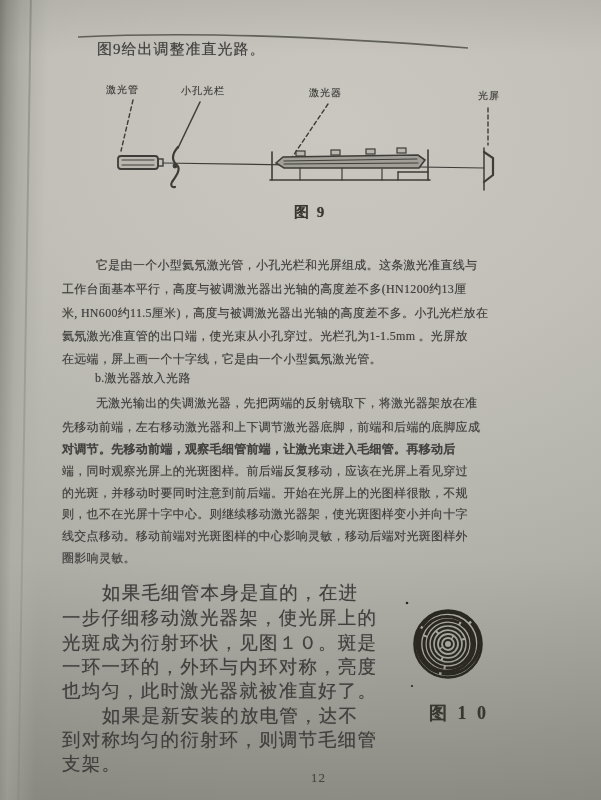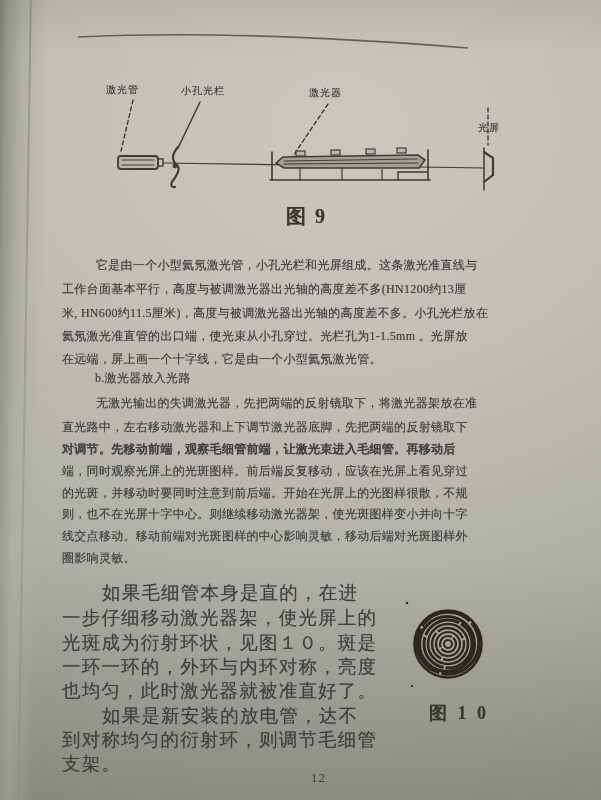--- a/index.html
+++ b/index.html
@@ -51,25 +51,26 @@
 <div class="photo">
 
   <div class="edge-left"></div>
   <div class="crease"></div>
   <div class="shade-top"></div>
 
   <svg style="left:60px;top:25px;" width="430" height="35" viewBox="0 0 430 35">
     <path d="M18,12 C120,7 260,11 408,23" fill="none" stroke="#4f4d48" stroke-width="1.6" opacity="0.85"></path>
   </svg>
 
+  <div class="txt intro" style="left:97px;top:40px;">图9给出调整准直光路。</div>
 
   <div class="txt fig-label" style="left:106px;top:83px;">激光管</div>
   <div class="txt fig-label" style="left:181px;top:84px;">小孔光栏</div>
   <div class="txt fig-label" style="left:309px;top:86px;">激光器</div>
-  <div class="txt fig-label" style="left:478px;top:89px;margin-top:32px;">光屏</div>
+  <div class="txt fig-label" style="left:478px;top:89px;">光屏</div>
 
   <svg style="left:60px;top:78px;" width="500" height="150" viewBox="0 0 500 150">
     <g stroke="#3e3c38" fill="none" stroke-linecap="round">
 
       <line x1="73" y1="22" x2="61" y2="73" stroke-width="1.4" stroke-dasharray="4 3"></line>
       <line x1="140" y1="24" x2="118" y2="70" stroke-width="1.5"></line>
       <line x1="268" y1="26" x2="231" y2="81" stroke-width="1.4" stroke-dasharray="4 3"></line>
       <line x1="428" y1="30" x2="428" y2="67" stroke-width="1.4" stroke-dasharray="4 3"></line>
 
       <line x1="103" y1="85" x2="424" y2="90" stroke-width="1.2"></line>
@@ -99,31 +100,31 @@
 
       <line x1="240" y1="90" x2="240" y2="102" stroke-width="1.2"></line>
       <line x1="282" y1="90" x2="282" y2="102" stroke-width="1.2"></line>
       <line x1="322" y1="91" x2="322" y2="102" stroke-width="1.2"></line>
 
       <line x1="424" y1="70" x2="424" y2="112" stroke-width="1.5"></line>
       <path d="M424,74 L433,80 L433,97 L424,104" stroke-width="2.2"></path>
     </g>
   </svg>
 
-  <div class="txt fig-caption" style="left:286px;top:203px;font-size:20px;letter-spacing:2px;">图 9</div>
+  <div class="txt fig-caption" style="left:294px;top:203px;font-size:15px;letter-spacing:2px;">图 9</div>
 
   <div>
     <div class="txt body-line" style="left:96px;top:257px;">它是由一个小型氦氖激光管，小孔光栏和光屏组成。这条激光准直线与</div>
     <div class="txt body-line" style="left:62px;top:281px;">工作台面基本平行，高度与被调激光器出光轴的高度差不多(HN1200约13厘</div>
     <div class="txt body-line" style="left:62px;top:305px;">米, HN600约11.5厘米)，高度与被调激光器出光轴的高度差不多。小孔光栏放在</div>
     <div class="txt body-line" style="left:62px;top:328px;">氦氖激光准直管的出口端，使光束从小孔穿过。光栏孔为1-1.5mm 。光屏放</div>
     <div class="txt body-line" style="left:62px;top:351px;">在远端，屏上画一个十字线，它是由一个小型氦氖激光管。</div>
     <div class="txt body-line" style="left:95px;top:370px;">b.激光器放入光路</div>
     <div class="txt body-line" style="left:96px;top:395px;">无激光输出的失调激光器，先把两端的反射镜取下，将激光器架放在准</div>
-    <div class="txt body-line" style="left:62px;top:419px;">直光路中，左右移动激光器和上下调节激光器底脚，先把两端的反射镜取下</div>
+    <div class="txt body-line" style="left:62px;top:419px;">先移动前端，左右移动激光器和上下调节激光器底脚，前端和后端的底脚应成</div>
     <div class="txt body-line" style="left:62px;top:441px;font-weight:bold;">对调节。先移动前端，观察毛细管前端，让激光束进入毛细管。再移动后</div>
     <div class="txt body-line" style="left:62px;top:463px;">端，同时观察光屏上的光斑图样。前后端反复移动，应该在光屏上看见穿过</div>
     <div class="txt body-line" style="left:62px;top:485px;">的光斑，并移动时要同时注意到前后端。开始在光屏上的光图样很散，不规</div>
     <div class="txt body-line" style="left:62px;top:506px;">则，也不在光屏十字中心。则继续移动激光器架，使光斑图样变小并向十字</div>
     <div class="txt body-line" style="left:62px;top:528px;">线交点移动。移动前端对光斑图样的中心影响灵敏，移动后端对光斑图样外</div>
     <div class="txt body-line" style="left:62px;top:550px;">圈影响灵敏。</div>
   </div>
 
   <div>
     <div class="txt col-line" style="left:102px;top:580px;">如果毛细管本身是直的，在进</div>

